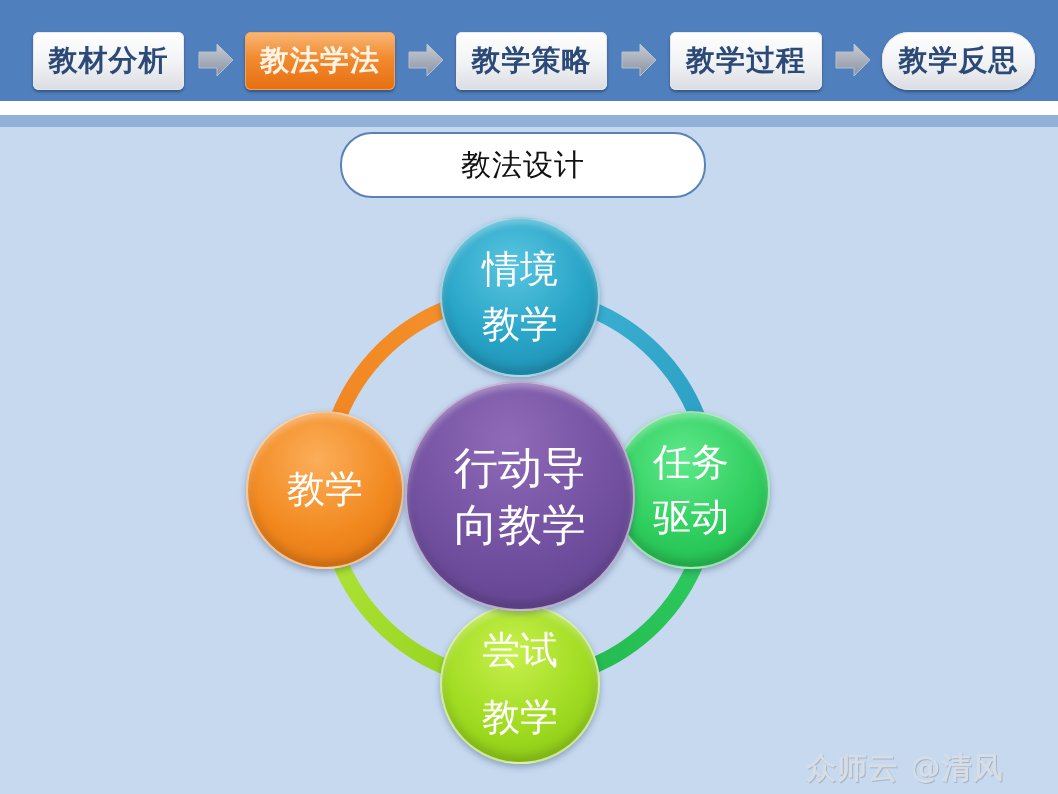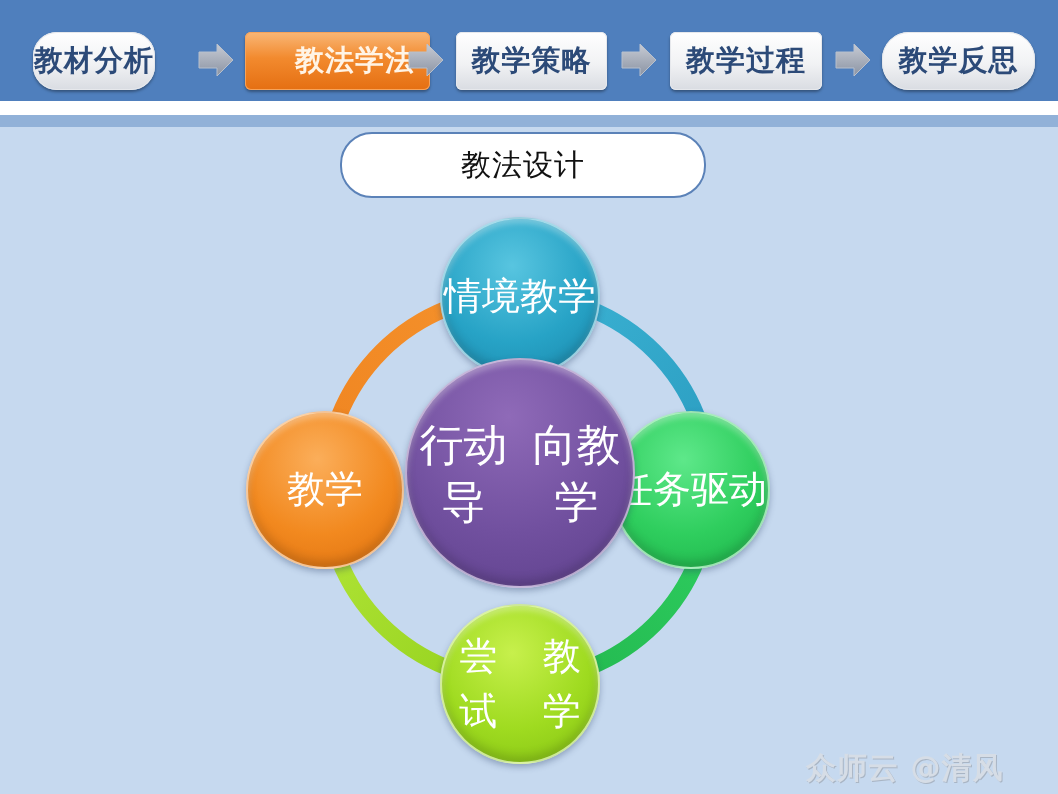--- a/index.html
+++ b/index.html
@@ -21,71 +21,70 @@
     background: linear-gradient(#ffffff 0%, #f1f2f4 55%, #d9dce2 100%);
     box-shadow: 0 2px 3px rgba(0,0,0,0.35), inset 0 0 0 1px #e6e8ec;
     display: flex; align-items: center; justify-content: center;
     font-size: 29px; font-weight: bold; color: #2c4a78; letter-spacing: 1px;
     cursor: pointer;
   }
   .nav-btn.active {
     background: linear-gradient(#f9b777 0%, #f28a2e 45%, #e56f12 100%);
     color: #fff4e6;
     box-shadow: 0 2px 3px rgba(0,0,0,0.35), inset 0 0 0 1px #f6a35a;
-    padding-left: 35px;
   }
   .nav-arrow { position: absolute; top: 43px; width: 38px; height: 34px; }
 
   .title-pill {
     position: absolute; left: 340px; top: 132px; width: 362px; height: 62px;
     background: #ffffff; border: 2px solid #5b82b8; border-radius: 32px;
     display: flex; align-items: center; justify-content: center;
     font-size: 30px; font-weight: normal; color: #111;
     letter-spacing: 1px;
   }
 
   .diagram { position: absolute; left: 0; top: 0; width: 1058px; height: 794px; }
   .node {
     position: absolute; border-radius: 50%;
-    display: flex; flex-direction: row; align-items: center; justify-content: center;
+    display: flex; flex-direction: column; align-items: center; justify-content: center;
     color: #ffffff; text-align: center;
     box-shadow: 0 3px 6px rgba(40,60,100,0.35), inset 0 -6px 10px rgba(0,0,0,0.15), inset 0 4px 6px rgba(255,255,255,0.35);
     border: 2px solid rgba(255,255,255,0.55);
     cursor: pointer;
   }
   .node span { display: block; line-height: 1.45; }
   .node-sm span { font-size: 38px; }
   .node-lg span { font-size: 44px; line-height: 1.3; }
 
   .node-top { left: 440px; top: 217px; width: 156px; height: 156px;
     background: radial-gradient(circle at 45% 30%, #58c5e0 0%, #27a3c6 55%, #1a86aa 100%); }
   .node-left { left: 246px; top: 411px; width: 154px; height: 154px;
     background: radial-gradient(circle at 45% 30%, #fbae5a 0%, #f2891f 55%, #dc6e0d 100%); }
   .node-right { left: 612px; top: 411px; width: 154px; height: 154px;
     background: radial-gradient(circle at 45% 30%, #5ee88a 0%, #2fce5e 55%, #1cb148 100%); }
   .node-bottom { left: 440px; top: 604px; width: 156px; height: 156px;
     background: radial-gradient(circle at 45% 30%, #c7f04c 0%, #9fdb20 55%, #82c012 100%); gap: 11px; }
-  .node-center { left: 405px; top: 358px; width: 226px; height: 226px;
+  .node-center { left: 405px; top: 381px; width: 226px; height: 226px;
     background: radial-gradient(circle at 45% 25%, #8f6ab8 0%, #71509f 55%, #5c3f8a 100%); }
 
   .watermark {
     position: absolute; left: 806px; top: 748px;
     font-size: 30px; font-weight: bold; color: #d6dde6;
     text-shadow: 1px 1px 0 #a9b5c4;
     letter-spacing: 1px;
   }
 </style>
 </head>
 <body>
 
 <div class="header"></div>
 <div class="stripe-white"></div>
 <div class="stripe-blue"></div>
 
-<div class="nav-btn" style="left:33px; width:122px;border-radius:24px;">教材分析</div>
+<div class="nav-btn" style="left:33px; width:151px;">教材分析</div>
 <svg class="nav-arrow" style="left:197px;" viewBox="0 0 38 34">
   <defs>
       <linearGradient id="ag" x1="0" y1="0" x2="0" y2="1">
         <stop offset="0" stop-color="#c7cbd4"></stop>
         <stop offset="1" stop-color="#8a93a3"></stop>
       </linearGradient>
     </defs>
   <path d="M2 9 H20 V1 L36 17 L20 33 V25 H2 Z" fill="url(#ag)" stroke="#b8c0cc" stroke-width="1"></path>
 </svg>
 <div class="nav-btn active" style="left:245px; width:150px;">教法学法</div>

